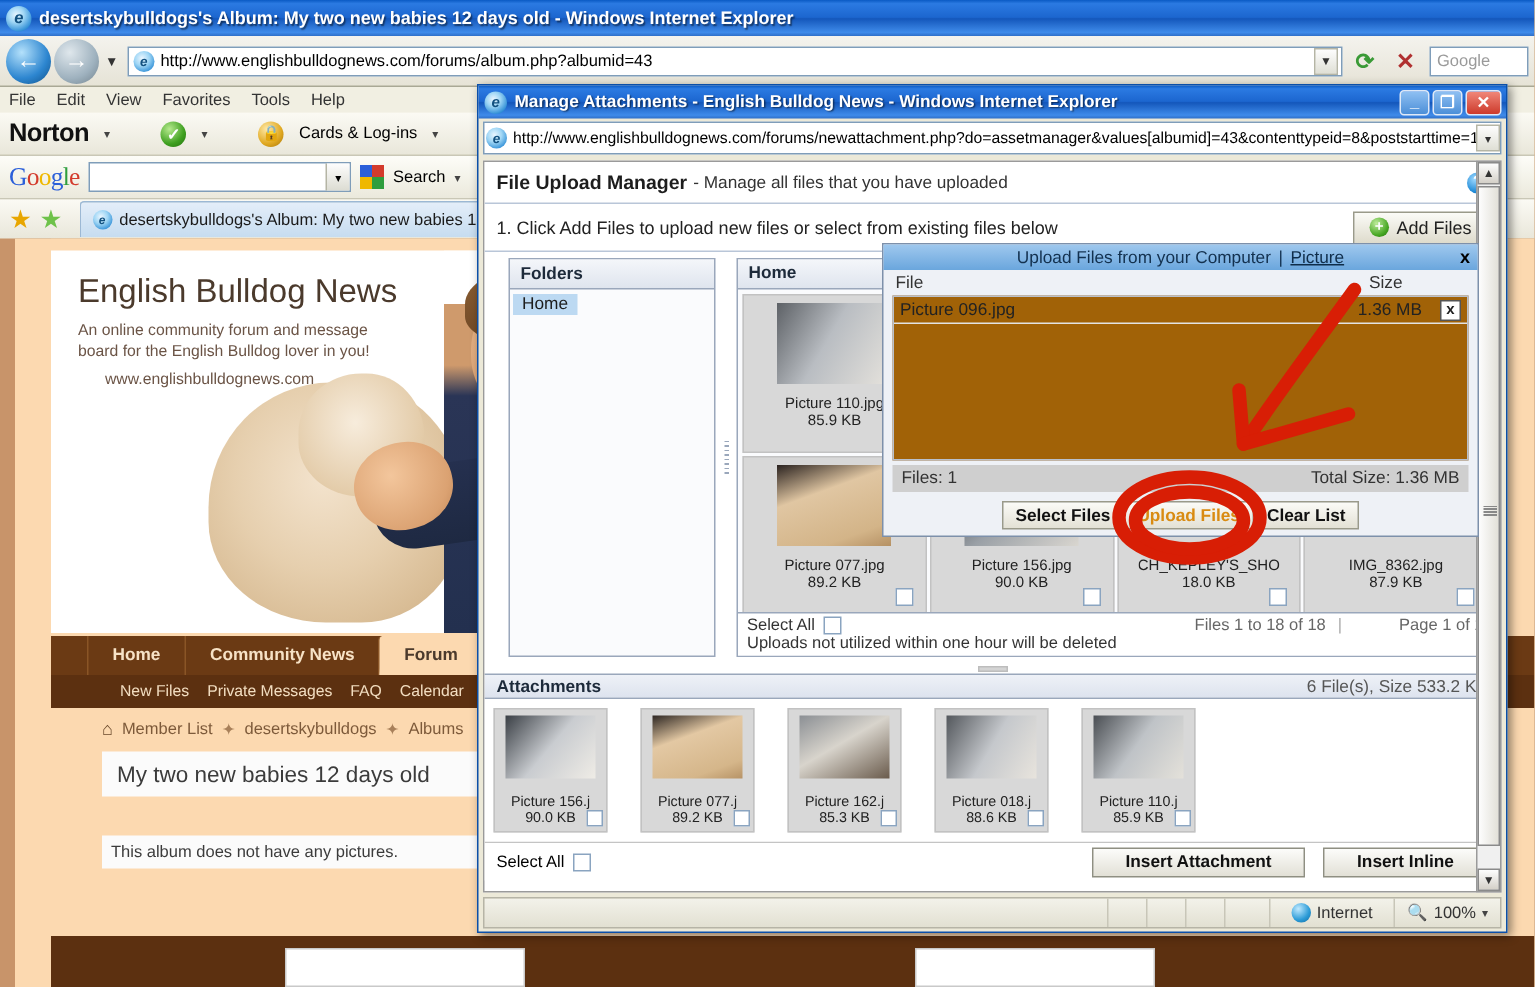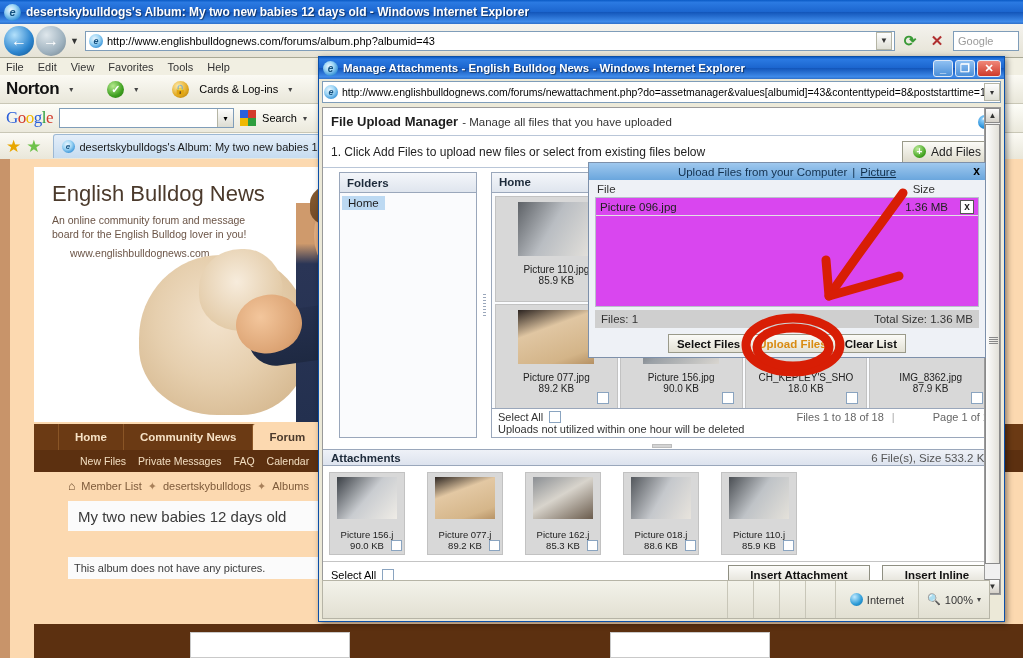--- a/index.html
+++ b/index.html
@@ -227,36 +227,36 @@
   .att-thumb .ph { width: 60px; height: 42px; background: #8a8f95; }
   .att-thumb .nm { font-size: 9.5px; color:#222; margin-top: 10px; white-space:nowrap; overflow:hidden; max-width: 100%;}
   .att-thumb .sz { font-size: 9.5px; color:#222; }
   .att-thumb .cb { position:absolute; right: 2px; bottom: 3px; width: 11px; height: 11px; background:#fff; border:1px solid #8aa4c0;}
   .att-ft { height: 26px; border-top: 1px solid #c4c4c4; background: #fff;
      display:flex; align-items:center; padding: 0 8px; }
   .att-ft .cb { width: 12px; height: 12px; background:#fff; border:1px solid #8aa4c0; margin-left: 6px;}
   .btn-std { height: 20px; background: linear-gradient(to bottom,#fcfcfa,#e2e0d6);
      border: 1px solid #8f8f82; font-size: 11.5px; font-weight: bold; color:#111;
      display:flex; align-items:center; justify-content:center; padding: 0 10px;}
-  .m-status { position:absolute; left: 3px; right: 14px; bottom: 2px; height: 39px;
+  .m-status { position:absolute; left: 3px; right: 3px; bottom: 2px; height: 21px;
      background: linear-gradient(to bottom,#f3f2ea,#e2e0d2); border: 1px solid #b6b4a6;
      display:flex; align-items:center; font-size: 11px; color:#333;}
   .m-status .seg { border-left: 1px solid #c8c6b8; height: 100%; }
   .globe { width: 13px; height: 13px; border-radius:50%;
      background: radial-gradient(circle at 35% 30%, #bfe9ff, #2a9ad6 60%, #14699e 100%); margin-right:4px;}
 
   
   .upload-dlg { position: absolute; left: 588px; top: 162px; width: 398px; height: 196px;
      background: #eef1f6; border: 1px solid #7d90aa; }
   .ud-title { height: 17px; background: linear-gradient(to bottom,#9fc8ee,#6aa6dd);
      display:flex; align-items:center; justify-content:center; font-size: 11.5px; color: #13314f;}
   .ud-title .x { position:absolute; right: 5px; top: 1px; font-size: 12px; font-weight: bold; color:#000;}
   .ud-cols { display:flex; font-size: 11.5px; color: #333; padding: 3px 8px 2px 8px;}
   .ud-cols .sz { margin-left: auto; margin-right: 42px;}
-  .ud-list { margin: 0 6px; height: 110px; background: #d946ef; border: 1px solid #b9c0cb; position: relative;}
+  .ud-list { margin: 0 6px; height: 110px; background: #a16207; border: 1px solid #b9c0cb; position: relative;}
   .ud-row { display:flex; align-items:center; height: 18px; padding: 0 4px; font-size: 11.5px; color: #222;
      border-bottom: 1px solid #e3e3e3;}
   .ud-row .sz { margin-left: auto; }
   .ud-row .x { width: 14px; height: 14px; border:1px solid #555; background:#fff;
      display:flex;align-items:center;justify-content:center;font-size:10px;font-weight:bold;margin-left:12px;}
   .ud-tot { margin: 3px 6px 0 6px; height: 18px; background: #cfcfcf; display:flex; align-items:center;
      padding: 0 6px; font-size: 11.5px; color:#333;}
   .ud-tot .r { margin-left:auto; }
   .ud-btns { display:flex; justify-content:center; gap: 0px; margin-top: 6px;}
   .ud-btn { height: 19px; background: linear-gradient(to bottom,#fbfbf7,#e3e1d5);

